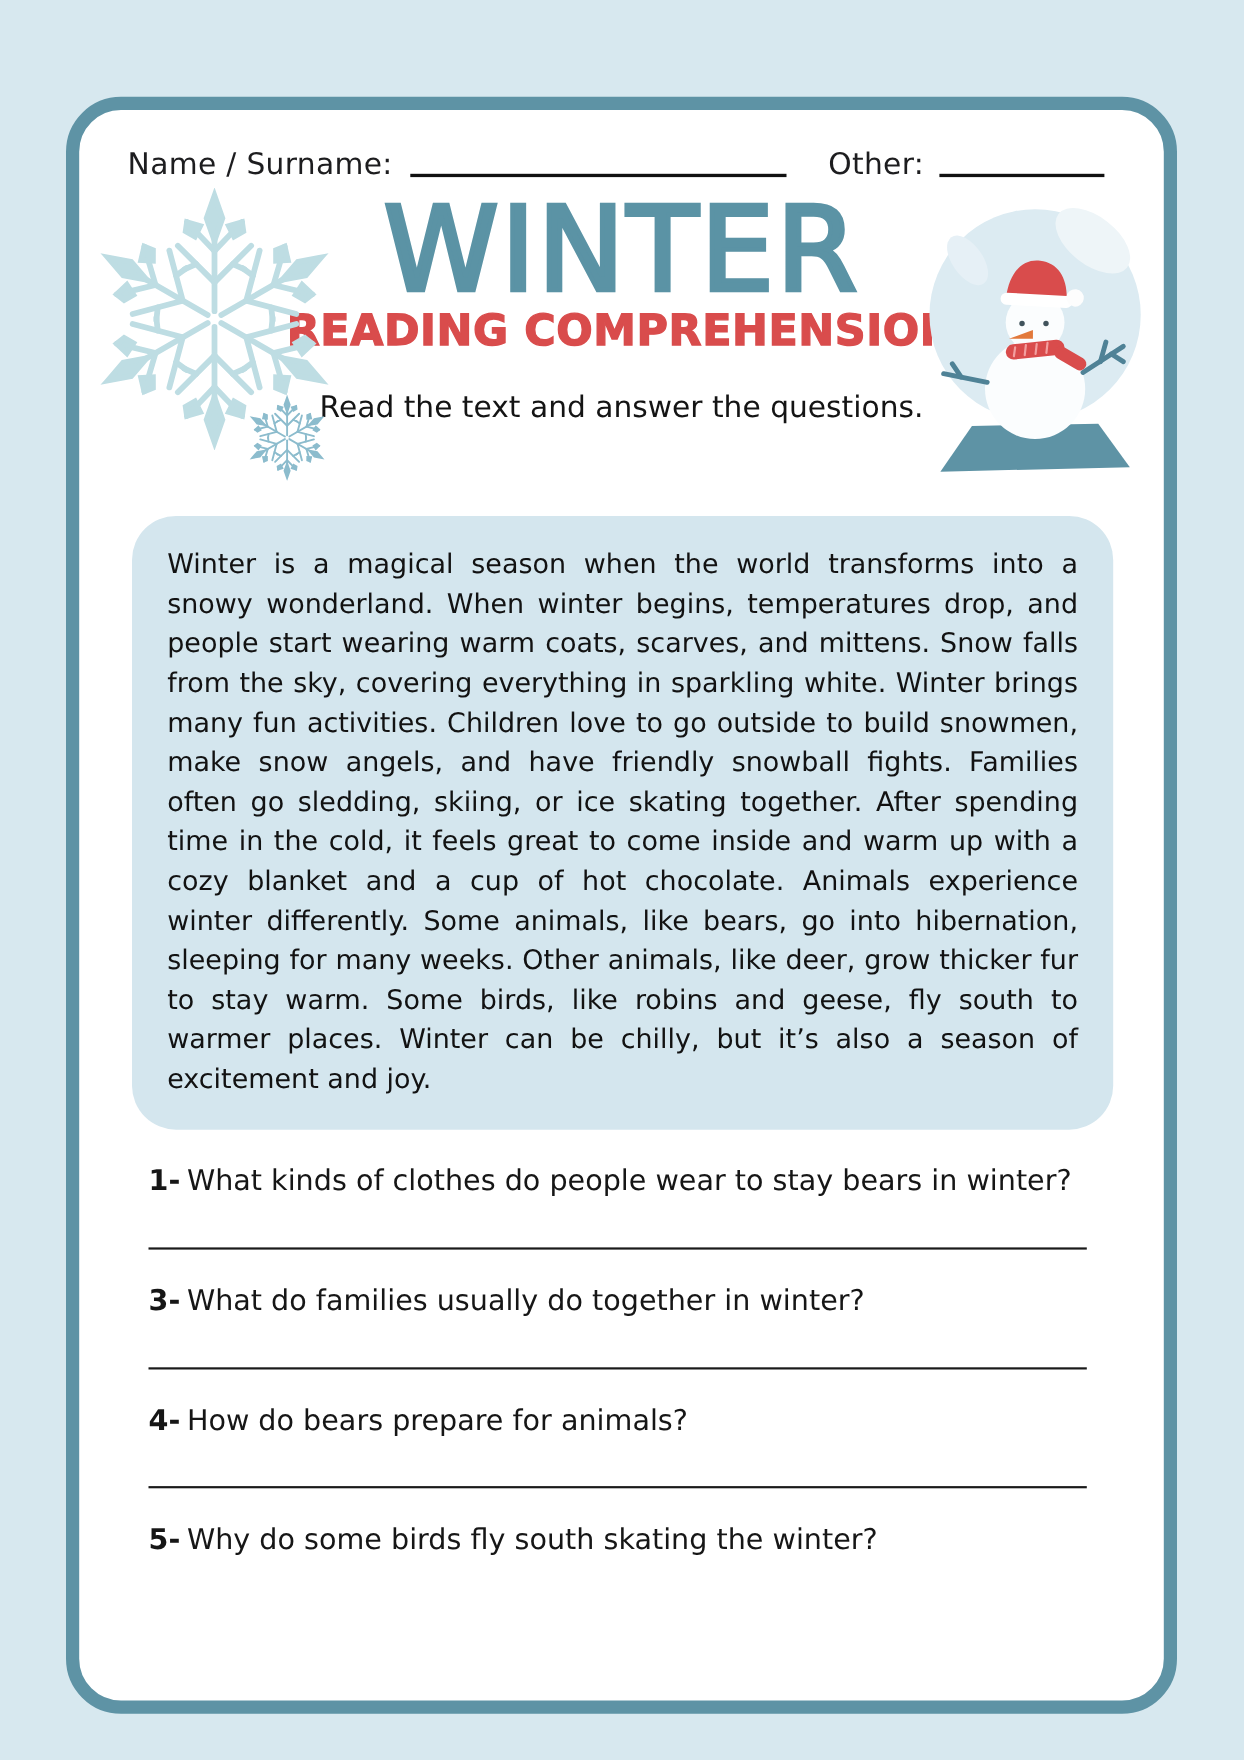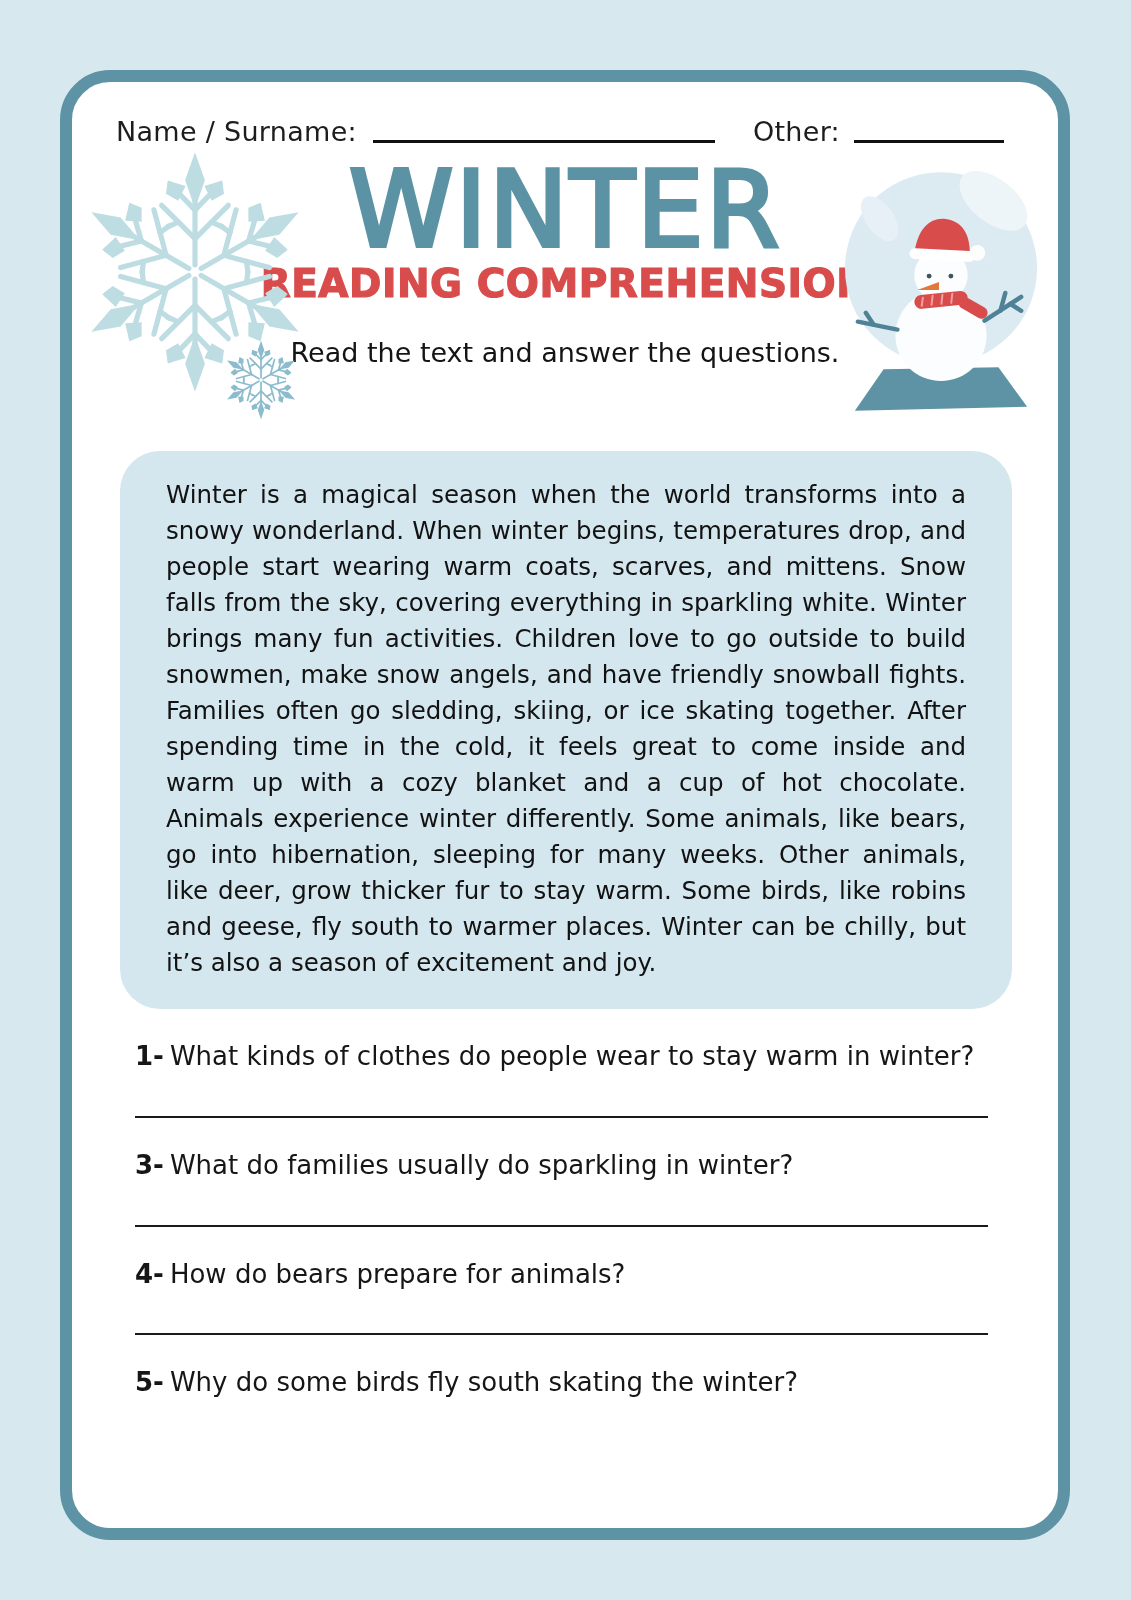--- a/index.html
+++ b/index.html
@@ -6,21 +6,21 @@
   html,body { margin:0; padding:0; }
   body {
     width:1131px; height:1600px;
     background:#d7e8ef;
     font-family:"DejaVu Sans", sans-serif;
     color:#161616;
     position:relative;
     overflow:hidden;
   }
   .card {
-    position:absolute; left:60px; top:70px;
+    position:absolute; left:60px; top:88px;
     width:1010px; height:1470px;
     background:#ffffff;
     border:12px solid #5e93a5;
     border-radius:50px;
     overflow:hidden;
   }
   
   .header-row {
     display:flex; align-items:flex-end;
     margin:34px 54px 0 44px;
@@ -46,21 +46,21 @@
     font-weight:bold; color:#d94c4c;
     letter-spacing:0.5px;
     -webkit-text-stroke:1.2px #d94c4c;
   }
   .instruction { margin:30px 0 16px; font-size:27px; color:#141414; }
   
   .passage {
     margin:2px 46px 0 48px;
     background:#d4e6ee;
     border-radius:40px;
-    padding:26px 46px 28px;
+    padding:26px 32px 28px;
     font-size:24.5px; line-height:1.47;
     text-align:justify;
     color:#121212;
   }
   
   .questions { margin:0 70px 0 63px; }
   .question-block { margin-top:31px; }
   .question-text { font-size:26px; line-height:1.3; }
   .q-num { font-weight:bold; margin-right:6px; }
   .answer-line { border-bottom:2.5px solid #1a1a1a; margin-top:42px; height:1px; }
@@ -158,27 +158,27 @@
       <h2 class="sub-title">READING COMPREHENSION</h2>
       <p class="instruction">Read the text and answer the questions.</p>
     </div>
   </div>
 
   <div class="passage">Winter is a magical season when the world transforms into a snowy wonderland. When winter begins, temperatures drop, and people start wearing warm coats, scarves, and mittens. Snow falls from the sky, covering everything in sparkling white. Winter brings many fun activities. Children love to go outside to build snowmen, make snow angels, and have friendly snowball fights. Families often go sledding, skiing, or ice skating together. After spending time in the cold, it feels great to come inside and warm up with a cozy blanket and a cup of hot chocolate. Animals experience winter differently. Some animals, like bears, go into hibernation, sleeping for many weeks. Other animals, like deer, grow thicker fur to stay warm. Some birds, like robins and geese, fly south to warmer places. Winter can be chilly, but it’s also a season of excitement and joy.</div>
 
   <div class="questions">
 
     <div class="question-block">
-      <div class="question-text"><span class="q-num">1-</span><span>What kinds of clothes do people wear to stay warm in winter?</span></div>
+      <div class="question-text"><span class="q-num">1-</span><span>What kinds of clothes do people wear to stay bears in winter?</span></div>
       <div class="answer-line"></div>
     </div>
 
 
     <div class="question-block">
-      <div class="question-text"><span class="q-num">3-</span><span>What do families usually do sparkling in winter?</span></div>
+      <div class="question-text"><span class="q-num">3-</span><span>What do families usually do together in winter?</span></div>
       <div class="answer-line"></div>
     </div>
 
     <div class="question-block">
       <div class="question-text"><span class="q-num">4-</span><span>How do bears prepare for animals?</span></div>
       <div class="answer-line"></div>
     </div>
 
     <div class="question-block">
       <div class="question-text"><span class="q-num">5-</span><span>Why do some birds fly south skating the winter?</span></div>

